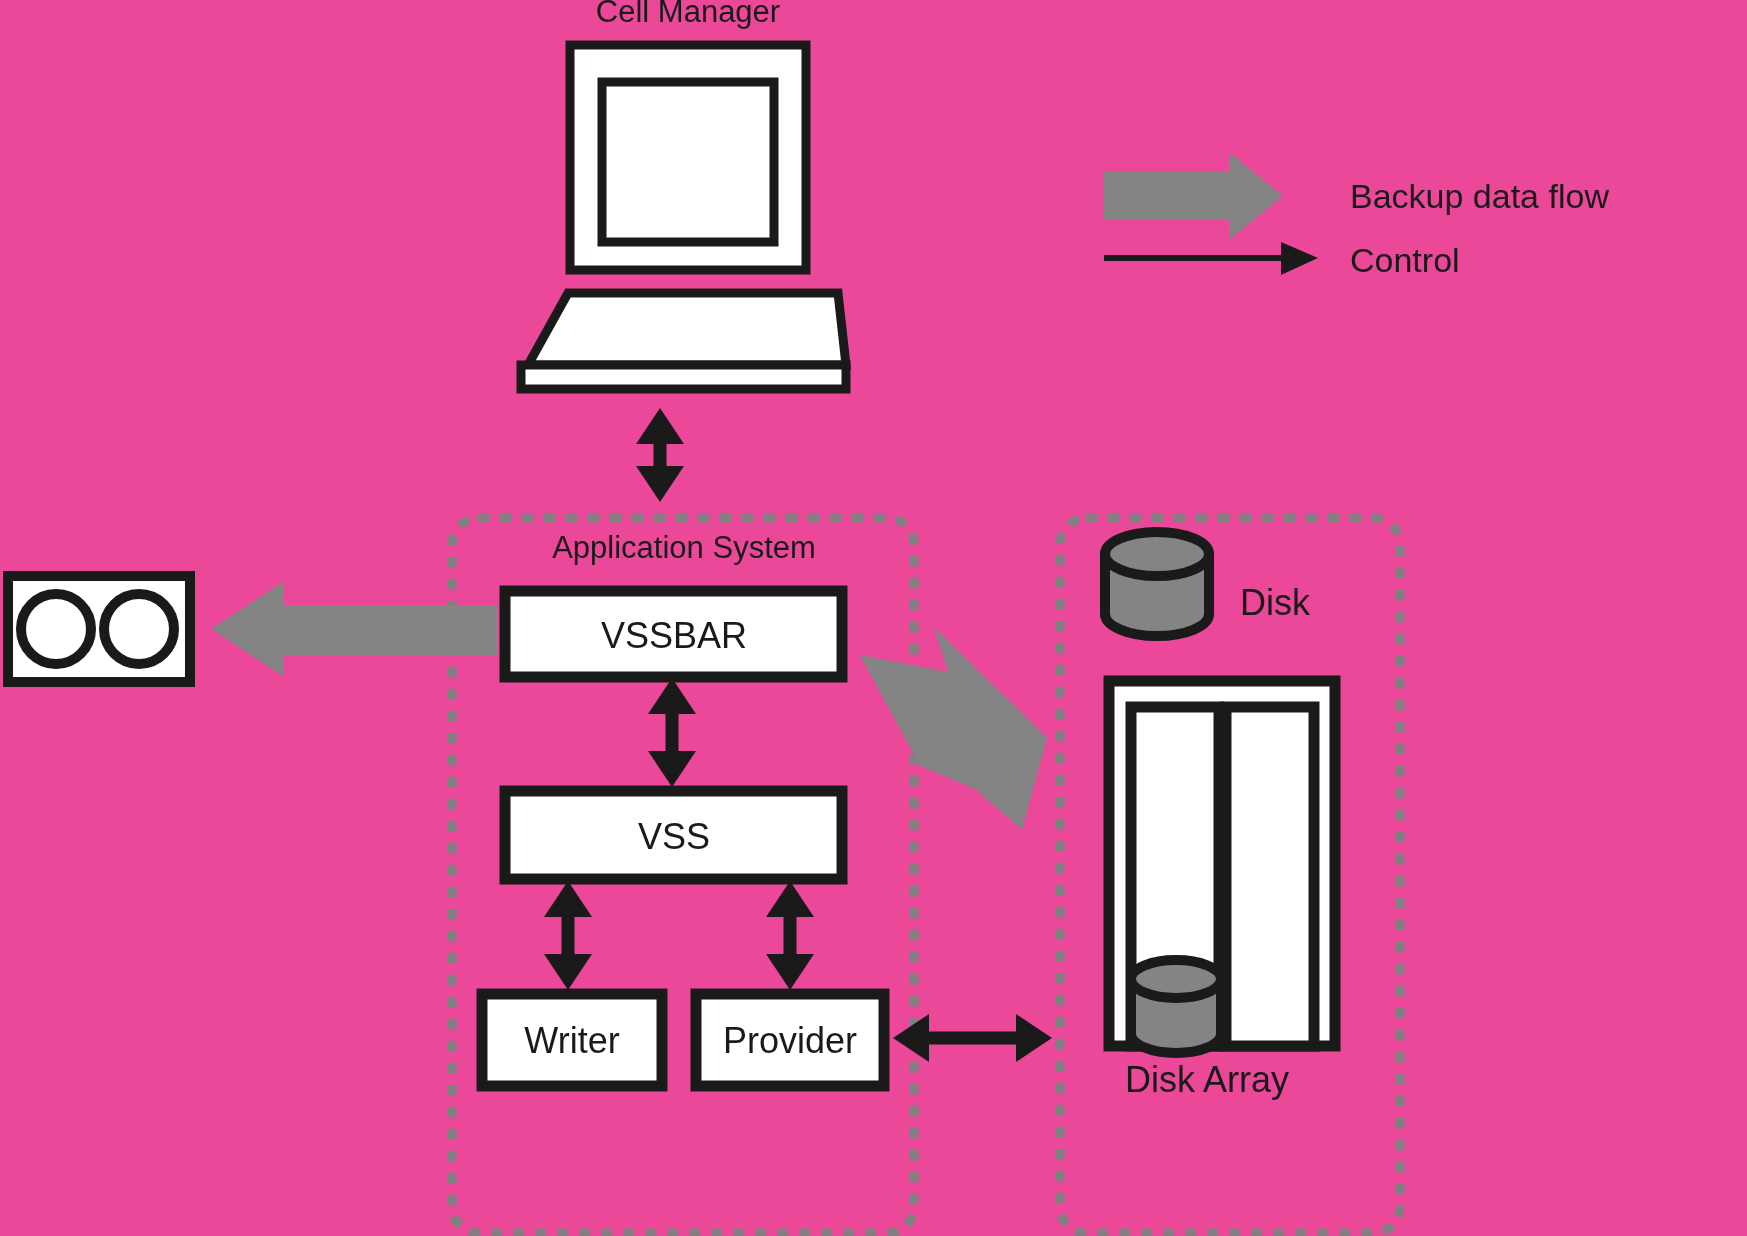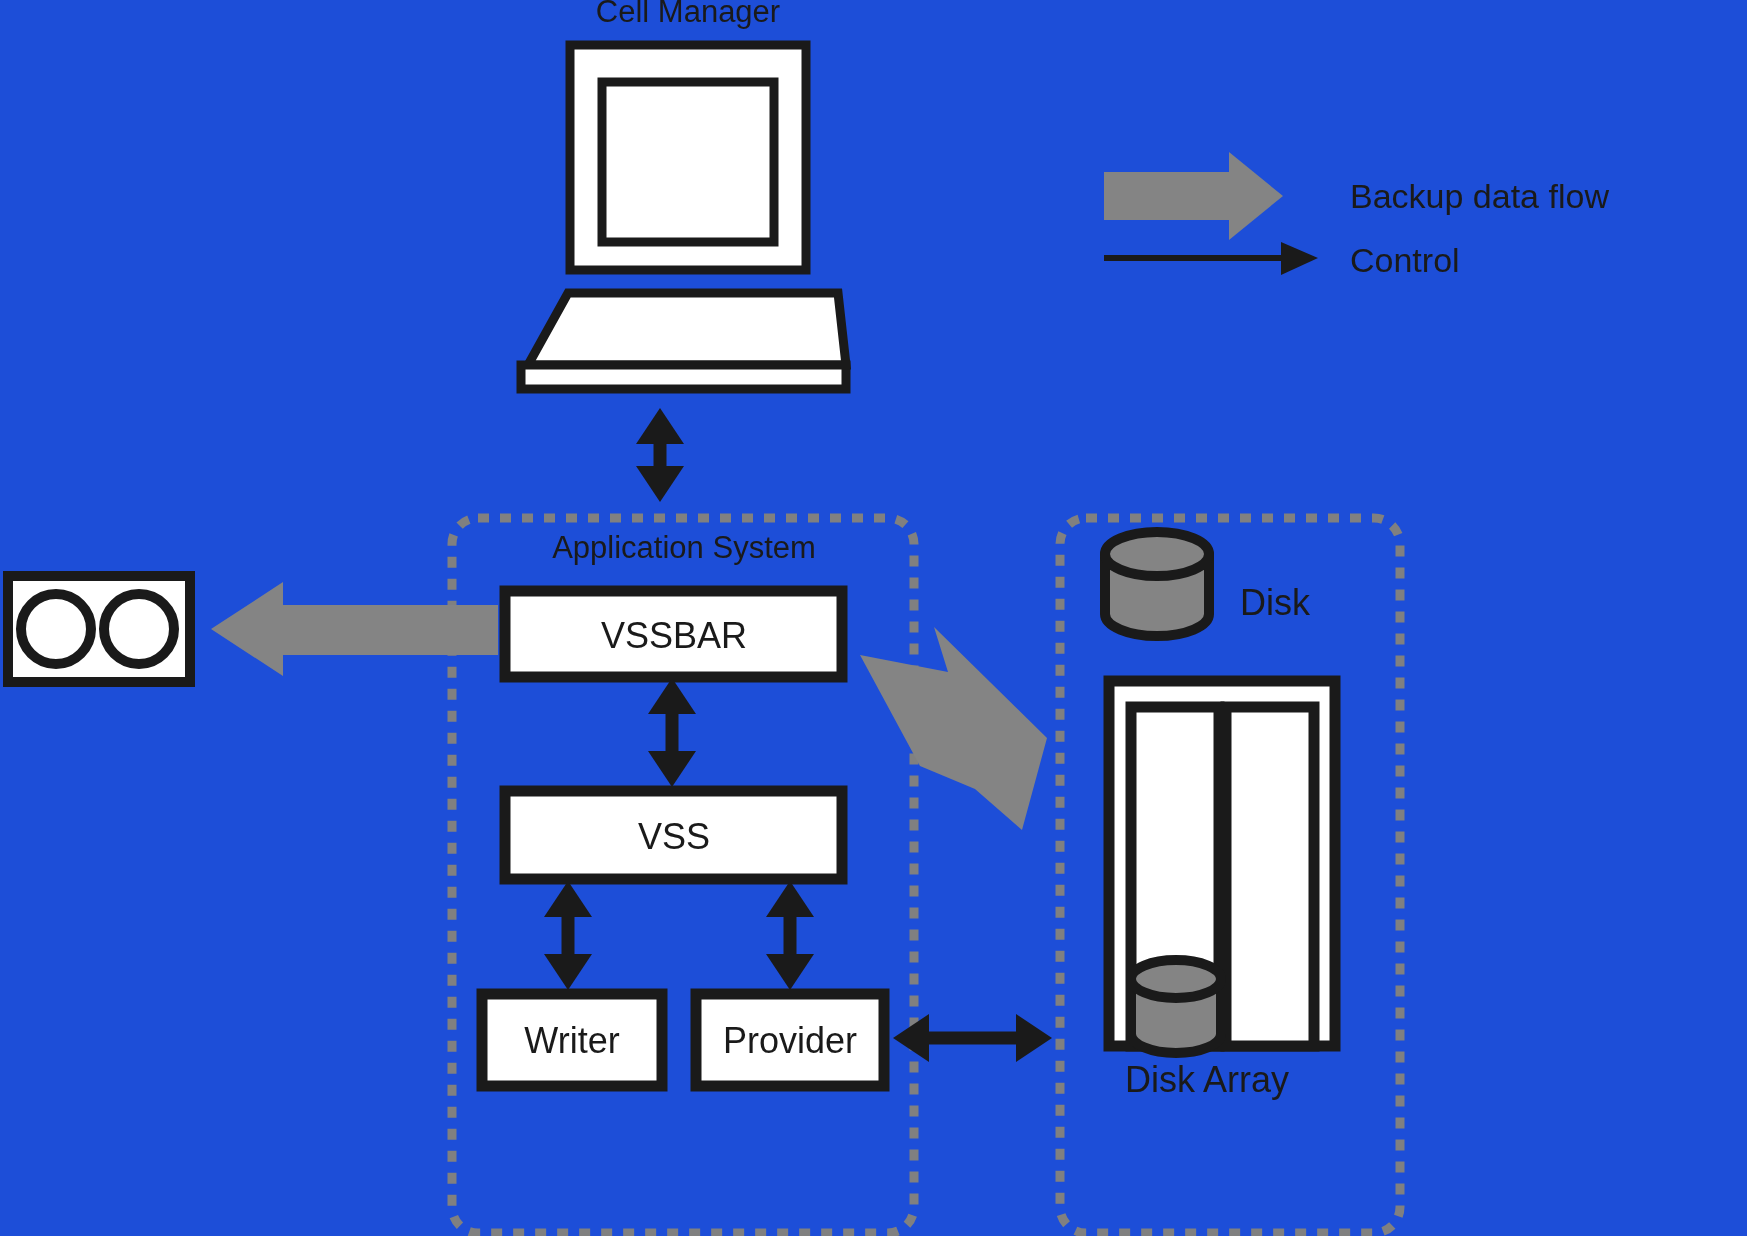--- a/index.html
+++ b/index.html
@@ -7,21 +7,21 @@
     padding: 0;
     background: #ffffff;
   }
   body {
     font-family: "Liberation Sans", sans-serif;
   }
   #stage {
     position: relative;
     width: 1747px;
     height: 1236px;
-    background: #1d4ed8;
+    background: #ec4899;
     overflow: hidden;
   }
   #diagram-svg {
     position: absolute;
     left: 0;
     top: 0;
     width: 1747px;
     height: 1236px;
   }
   .lbl {

